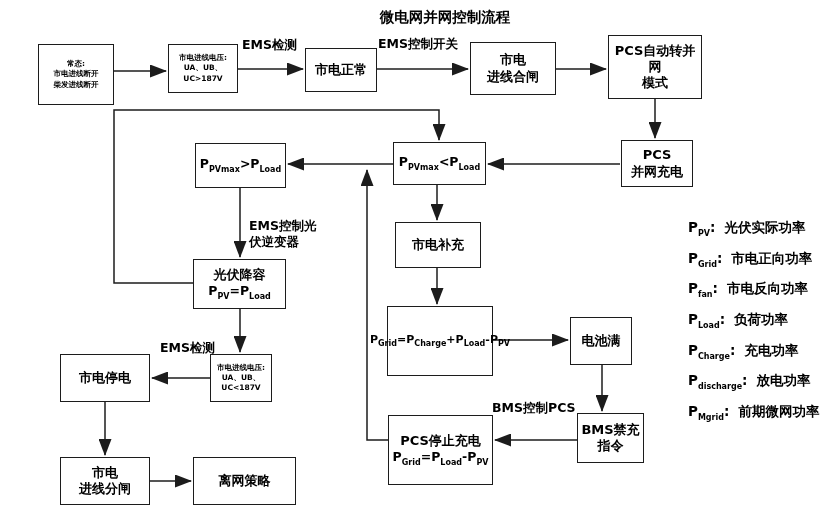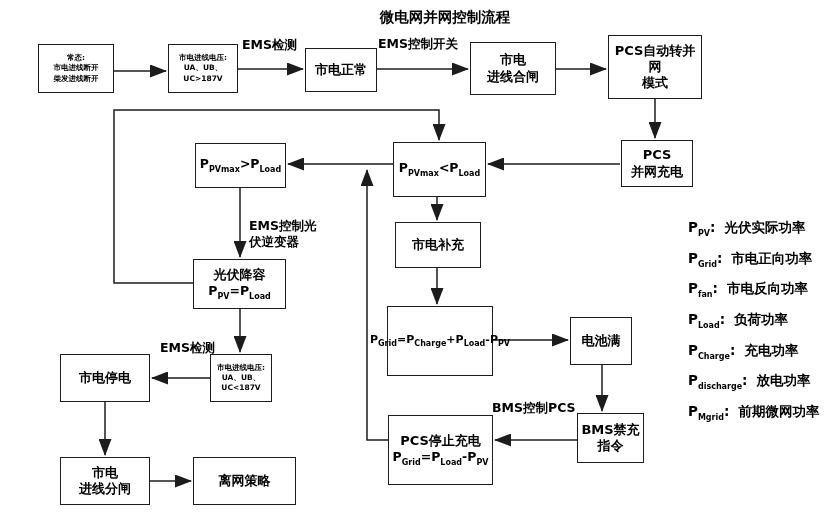--- a/index.html
+++ b/index.html
@@ -63,21 +63,21 @@
     <polyline points="193,283 114,283 114,110 439,110 439,140" marker-end="url(#arr)"></polyline>
     <line x1="240" y1="309" x2="240" y2="352" marker-end="url(#arr)"></line>
     <line x1="210" y1="378" x2="152" y2="378" marker-end="url(#arr)"></line>
     <line x1="105" y1="402" x2="105" y2="455" marker-end="url(#arr)"></line>
     <line x1="150" y1="481" x2="191" y2="481" marker-end="url(#arr)"></line>
   </g>
 </svg>
 
 <div class="title">微电网并网控制流程</div>
 
-<div class="box tiny" style="left:38px;top:44px;width:76px;height:49px;">
+<div class="box tiny" style="left:38px;top:44px;width:76px;height:61px;">
   <span class="lbl">常态:
 市电进线断开
 柴发进线断开</span>
 </div>
 
 <div class="box tiny" style="left:168px;top:44px;width:70px;height:49px;">
   <span class="lbl">市电进线电压:
 UA、UB、UC&gt;187V</span>
 </div>
 
@@ -93,21 +93,21 @@
 <div class="box f13" style="left:608px;top:35px;width:94px;height:64px;">
   <span class="lbl">PCS自动转并网
 模式</span>
 </div>
 
 <div class="box f13" style="left:621px;top:140px;width:72px;height:47px;">
   <span class="lbl">PCS
 并网充电</span>
 </div>
 
-<div class="box" style="left:393px;top:142px;width:93px;height:55px;">
+<div class="box" style="left:393px;top:142px;width:93px;height:43px;">
   <span class="formula">P<sub>PVmax</sub>&lt;P<sub>Load</sub></span>
 </div>
 
 <div class="box" style="left:195px;top:143px;width:91px;height:45px;">
   <span class="formula">P<sub>PVmax</sub>&gt;P<sub>Load</sub></span>
 </div>
 
 <div class="box f13" style="left:395px;top:222px;width:86px;height:46px;">
   <span class="lbl">市电补充</span>
 </div>

